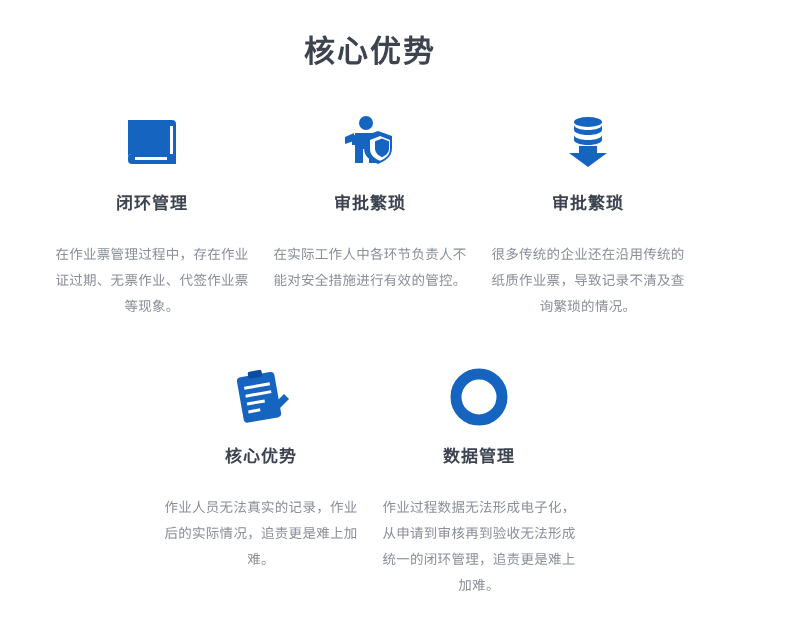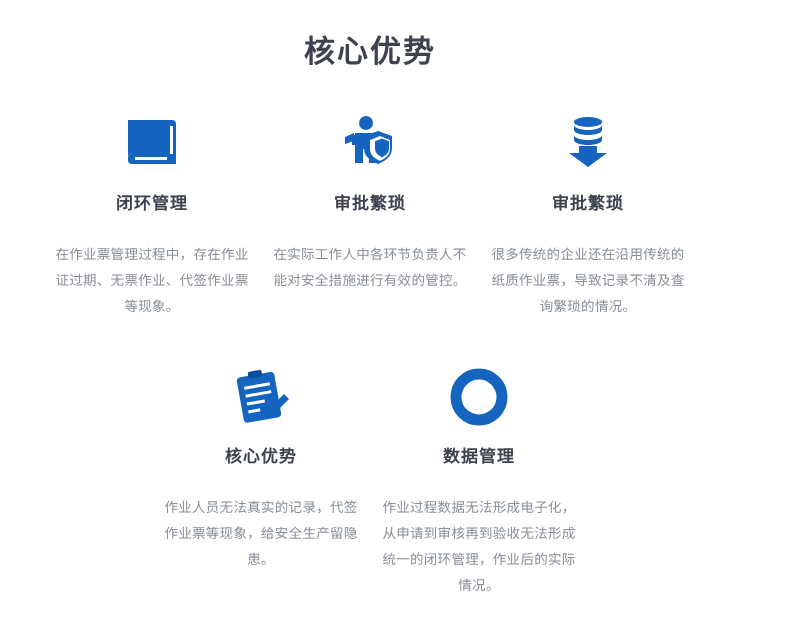--- a/index.html
+++ b/index.html
@@ -140,28 +140,28 @@
             <rect x="20" y="2" width="14" height="7" rx="2" class="blue-dark"></rect>
             <rect x="14" y="16" width="26" height="3" fill="#ffffff"></rect>
             <rect x="14" y="24" width="26" height="3" fill="#ffffff"></rect>
             <rect x="14" y="32" width="18" height="3" fill="#ffffff"></rect>
             <rect x="14" y="40" width="12" height="3" fill="#ffffff"></rect>
           </g>
           <path class="blue" d="M52 26l5 5-18 18-7 2 2-7z"></path>
         </svg>
       </div>
       <div class="card-title">核心优势</div>
-      <div class="card-desc">作业人员无法真实的记录，代签作业票等现象，给安全生产留隐患。</div>
+      <div class="card-desc">作业人员无法真实的记录，作业后的实际情况，追责更是难上加难。</div>
     </div>
 
     <div class="cell">
       <div class="icon-wrap">
         <svg width="58" height="58" viewBox="0 0 58 58" aria-hidden="true">
           <circle cx="29" cy="29" r="23" fill="none" stroke="#1565c0" stroke-width="11"></circle>
           <circle cx="29" cy="29" r="11" fill="#ffffff"></circle>
         </svg>
       </div>
       <div class="card-title">数据管理</div>
-      <div class="card-desc">作业过程数据无法形成电子化，从申请到审核再到验收无法形成统一的闭环管理，作业后的实际情况。</div>
+      <div class="card-desc">作业过程数据无法形成电子化，从申请到审核再到验收无法形成统一的闭环管理，追责更是难上加难。</div>
     </div>
 
   </div>
 </div>
 
 </body></html>

